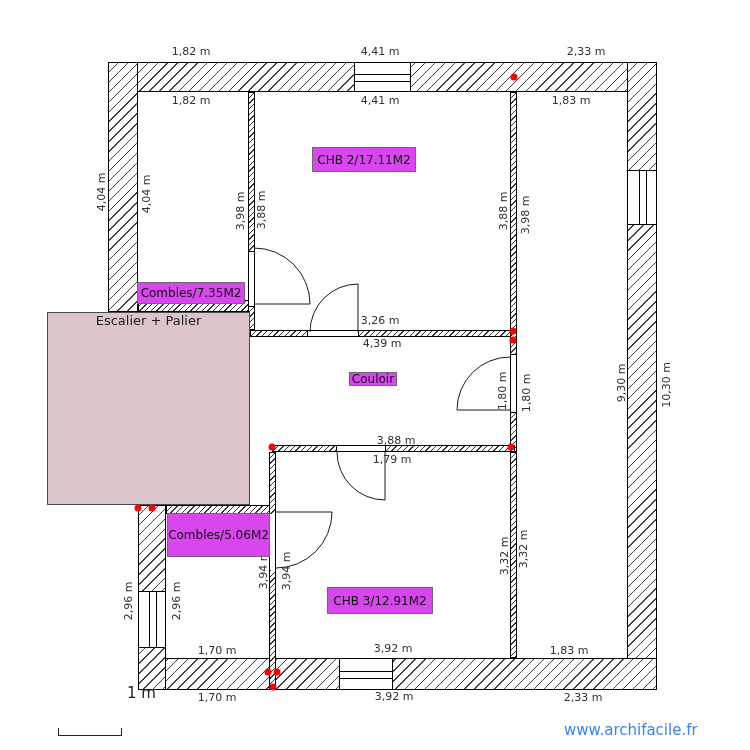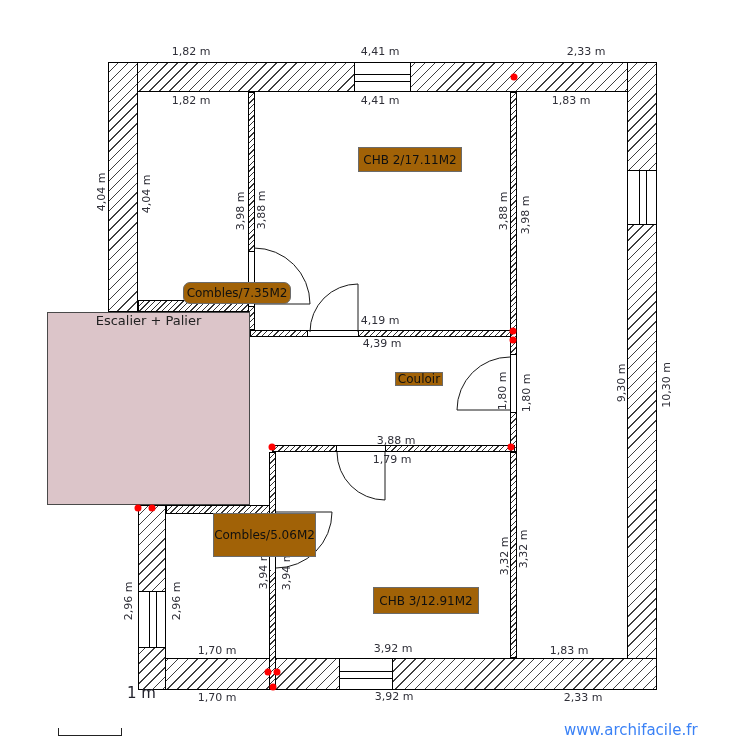--- a/index.html
+++ b/index.html
@@ -23,23 +23,23 @@
   .glaze-v{position:absolute;top:0;bottom:0;left:50%;width:6px;margin-left:-3px;
            border-left:1px solid #000;border-right:1px solid #000;}
 
   
   .stairs{position:absolute;left:47px;top:312px;width:203px;height:193px;
           background:#dcc5c9;border:1px solid #4a4a4a;box-sizing:border-box;
           display:flex;align-items:flex-start;justify-content:center;
           font-size:13px;color:#222;z-index:2;}
 
   
-  .room-label{position:absolute;background:#a16207;border:1px solid #6b6b6b;
+  .room-label{position:absolute;background:#d946ef;border:1px solid #6b6b6b;
               box-sizing:border-box;display:flex;align-items:center;justify-content:center;
-              font-size:12px;color:#101010;white-space:nowrap;z-index:5;margin-left:46px;}
+              font-size:12px;color:#101010;white-space:nowrap;z-index:5;}
 
   
   .dim{position:absolute;font-size:11px;color:#2f2f38;white-space:nowrap;
        transform:translate(-50%,-50%);z-index:3;}
   .dim.v{transform:translate(-50%,-50%) rotate(-90deg);}
 
   
   .red-dot{position:absolute;width:7px;height:7px;background:#ff0000;border-radius:50%;
            transform:translate(-50%,-50%);z-index:6;}
 
@@ -102,21 +102,21 @@
 
   <svg class="doors" width="750" height="750">
     <path d="M255,304 L310,304 M310,304 A56,56 0 0 0 254,248"></path>
     <path d="M358,332 L358,284 M310,332 A48,48 0 0 1 358,284"></path>
     <path d="M510,410 L457,410 M510,357 A53,53 0 0 0 457,410"></path>
     <path d="M276,512 L332,512 M332,512 A56,56 0 0 1 276,568"></path>
     <path d="M385,452 L385,500 M337,452 A48,48 0 0 0 385,500"></path>
   </svg>
 
   <div class="room-label" style="left:312px;top:147px;width:104px;height:25px;">CHB 2/17.11M2</div>
-  <div class="room-label" style="left:137px;top:282px;width:108px;height:22px;border-radius:7px;">Combles/7.35M2</div>
+  <div class="room-label" style="left:137px;top:282px;width:108px;height:22px;">Combles/7.35M2</div>
   <div class="room-label" style="left:349px;top:372px;width:48px;height:14px;">Couloir</div>
   <div class="room-label" style="left:167px;top:513px;width:103px;height:44px;">Combles/5.06M2</div>
   <div class="room-label" style="left:327px;top:587px;width:106px;height:27px;">CHB 3/12.91M2</div>
 
   <div class="dim" style="left:191px;top:51px;">1,82 m</div>
   <div class="dim" style="left:380px;top:51px;">4,41 m</div>
   <div class="dim" style="left:586px;top:51px;">2,33 m</div>
   <div class="dim" style="left:191px;top:100px;">1,82 m</div>
   <div class="dim" style="left:380px;top:100px;">4,41 m</div>
   <div class="dim" style="left:571px;top:100px;">1,83 m</div>
@@ -126,21 +126,21 @@
 
   <div class="dim v" style="left:240px;top:211px;">3,98 m</div>
   <div class="dim v" style="left:261px;top:210px;">3,88 m</div>
 
   <div class="dim v" style="left:503px;top:211px;">3,88 m</div>
   <div class="dim v" style="left:525px;top:215px;">3,98 m</div>
 
   <div class="dim v" style="left:621px;top:383px;">9,30 m</div>
   <div class="dim v" style="left:666px;top:385px;">10,30 m</div>
 
-  <div class="dim" style="left:380px;top:320px;">4,19 m</div>
+  <div class="dim" style="left:380px;top:320px;">3,26 m</div>
   <div class="dim" style="left:382px;top:343px;">4,39 m</div>
 
   <div class="dim v" style="left:502px;top:391px;">1,80 m</div>
   <div class="dim v" style="left:526px;top:393px;">1,80 m</div>
 
   <div class="dim" style="left:396px;top:440px;">3,88 m</div>
   <div class="dim" style="left:392px;top:459px;">1,79 m</div>
 
   <div class="dim v" style="left:263px;top:570px;">3,94 m</div>
   <div class="dim v" style="left:286px;top:571px;">3,94 m</div>

